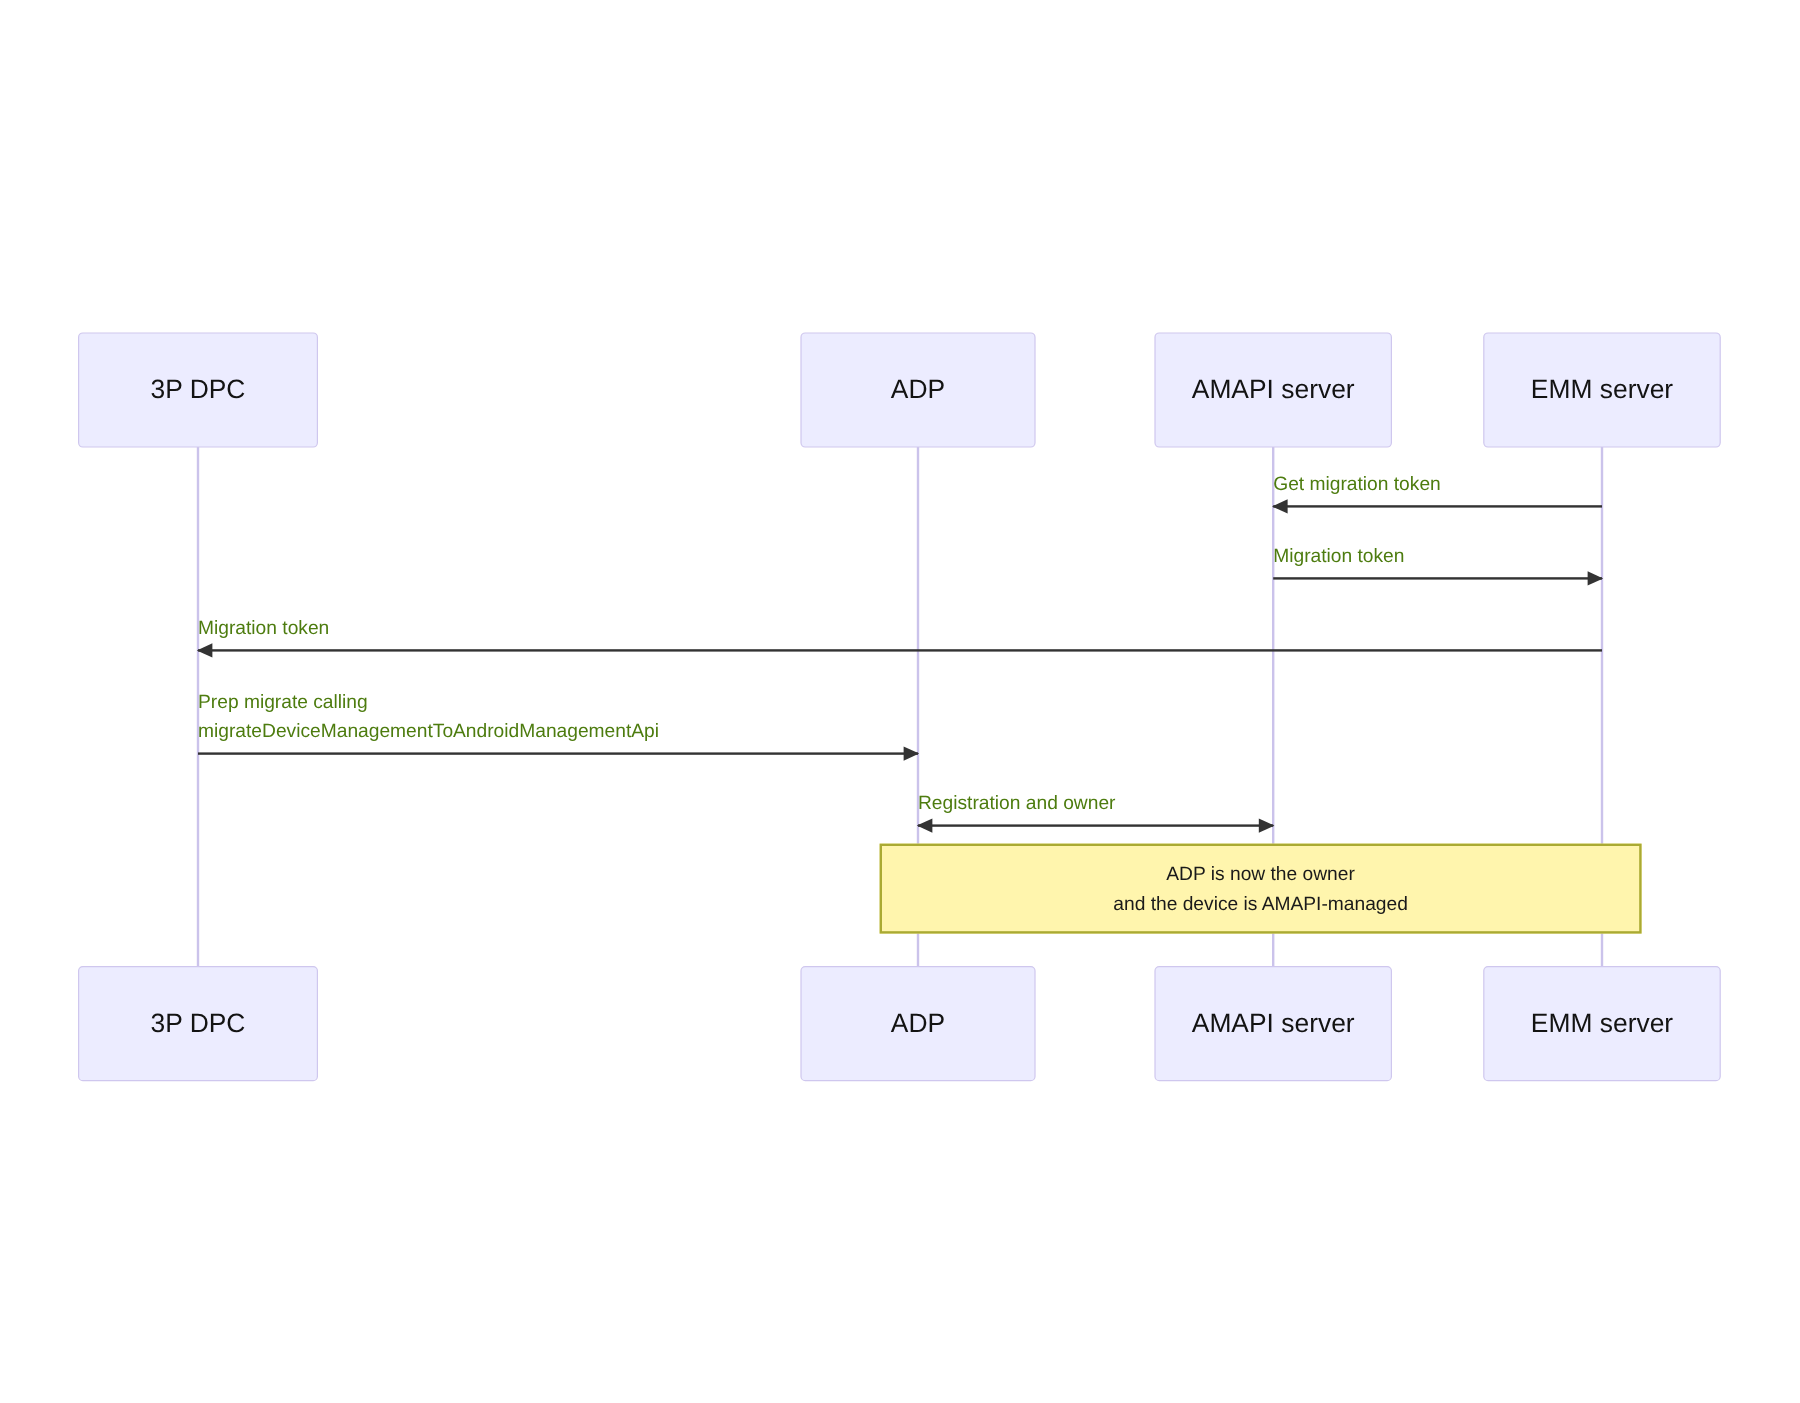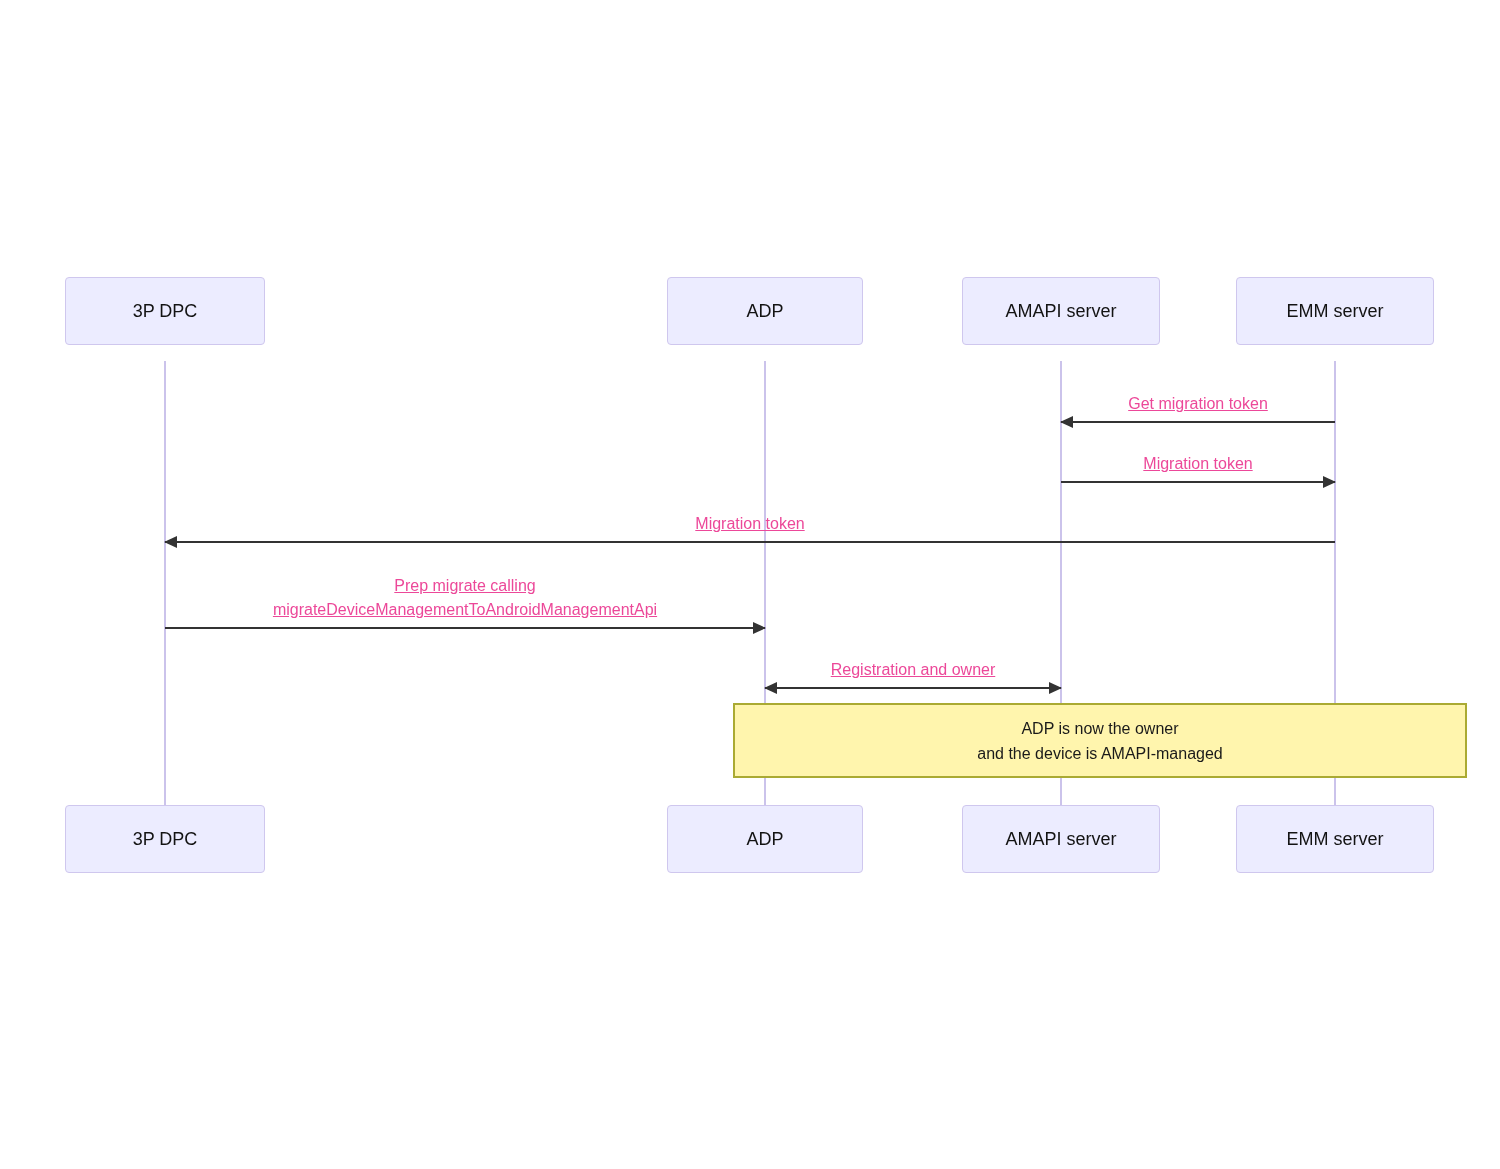--- a/index.html
+++ b/index.html
@@ -5,63 +5,61 @@
   html,body{margin:0;padding:0;background:#ffffff;}
   .stage{
     position:relative;
     width:1500px;height:1169px;
     background:#ffffff;
     font-family:"Liberation Sans","DejaVu Sans",sans-serif;
     overflow:hidden;
   }
   .actor{
     position:absolute;
-    height:68px;
+    height:96px;
     background:#ECECFF;
     border:1px solid #CFC7EE;
     border-radius:4px;
     display:flex;align-items:center;justify-content:center;
-    font-size:18px;color:#131313;
+    font-size:22px;color:#131313;
     box-sizing:border-box;
     z-index:3;
   }
   .lifeline{
     position:absolute;
     top:361px;height:444px;width:2px;
     background:#CBC3EB;
     z-index:1;
   }
   .message{position:absolute;height:0;z-index:4;}
   .msg-label{
     position:absolute;left:0;right:0;bottom:6px;
-    text-align:center;
-    font-size:16px;line-height:24px;color:#ec4899;
+    font-size:16px;line-height:24px;color:#4d7c0f;
     white-space:pre-line;
-    text-decoration:underline;
   }
   .msg-line{
     position:absolute;left:0;right:0;top:-1px;height:2px;
     background:#333333;
   }
   .head{position:absolute;width:0;height:0;top:-6px;}
   .head-left{
     left:-1px;
     border-top:6px solid transparent;
     border-bottom:6px solid transparent;
     border-right:13px solid #333333;
   }
   .head-right{
     right:-1px;
     border-top:6px solid transparent;
     border-bottom:6px solid transparent;
     border-left:13px solid #333333;
   }
   .note{
     position:absolute;
-    left:733px;top:703px;width:734px;height:75px;
+    left:733px;top:703px;width:635px;height:75px;
     background:#FFF5AD;
     border:2px solid #AAAA33;
     box-sizing:border-box;
     display:flex;align-items:center;justify-content:center;
     text-align:center;
     font-size:16px;line-height:25px;color:#1a1a1a;
     white-space:pre-line;
     z-index:2;
   }
 </style>

